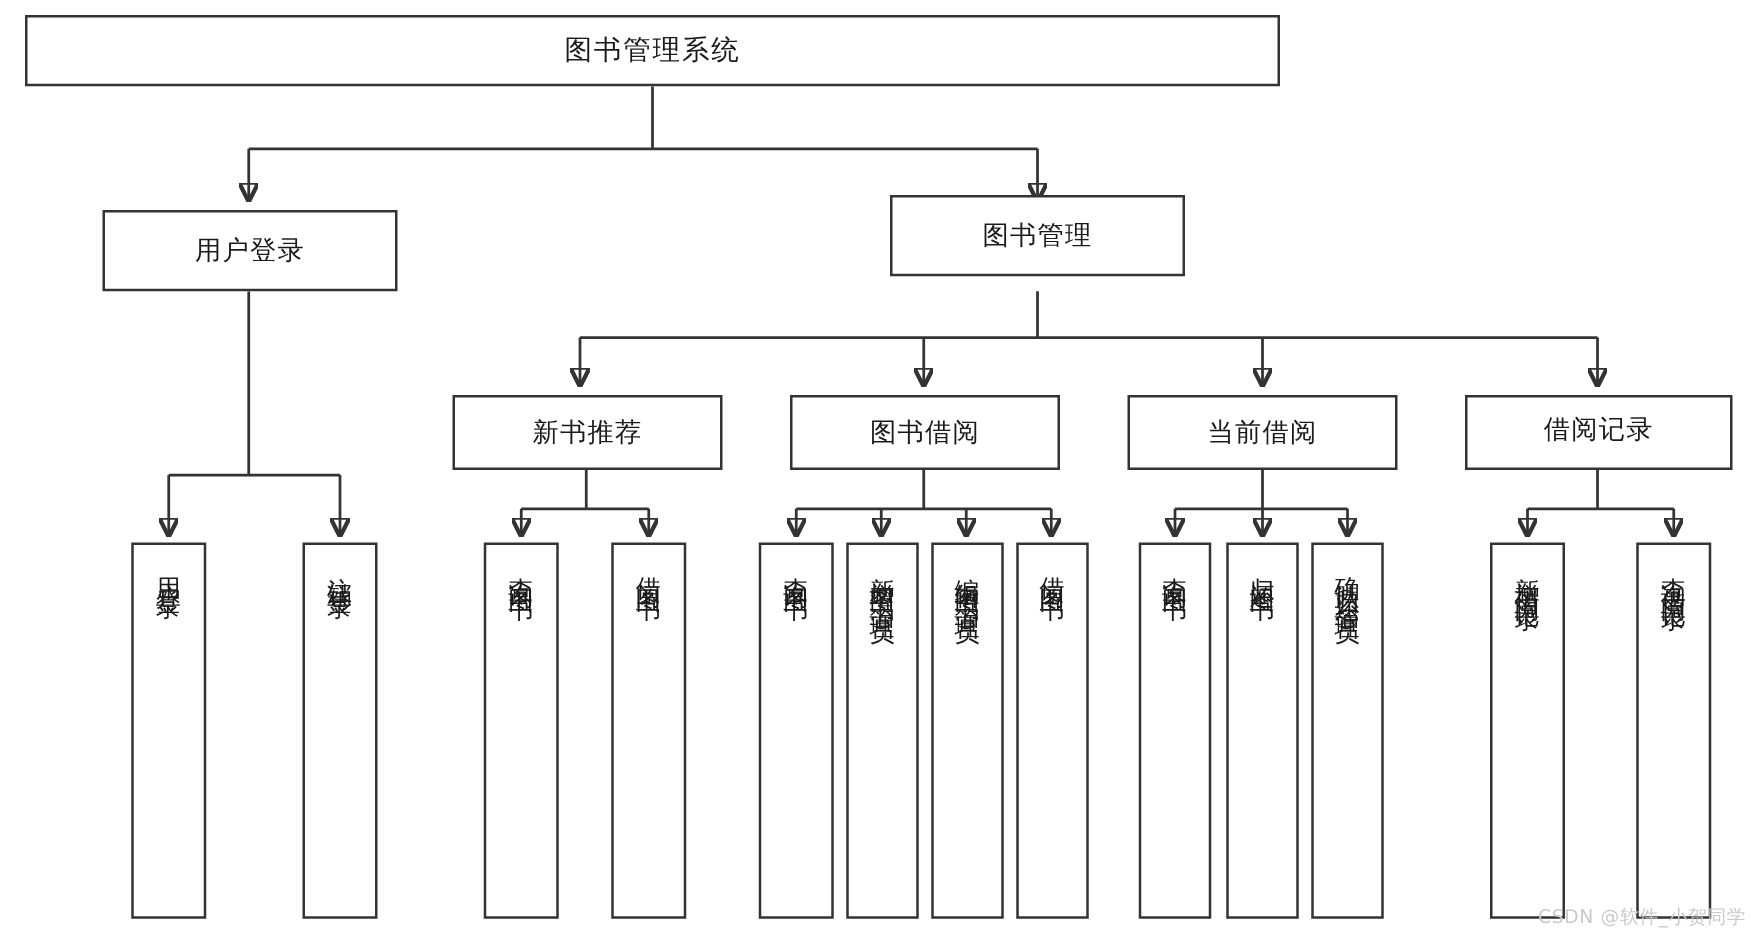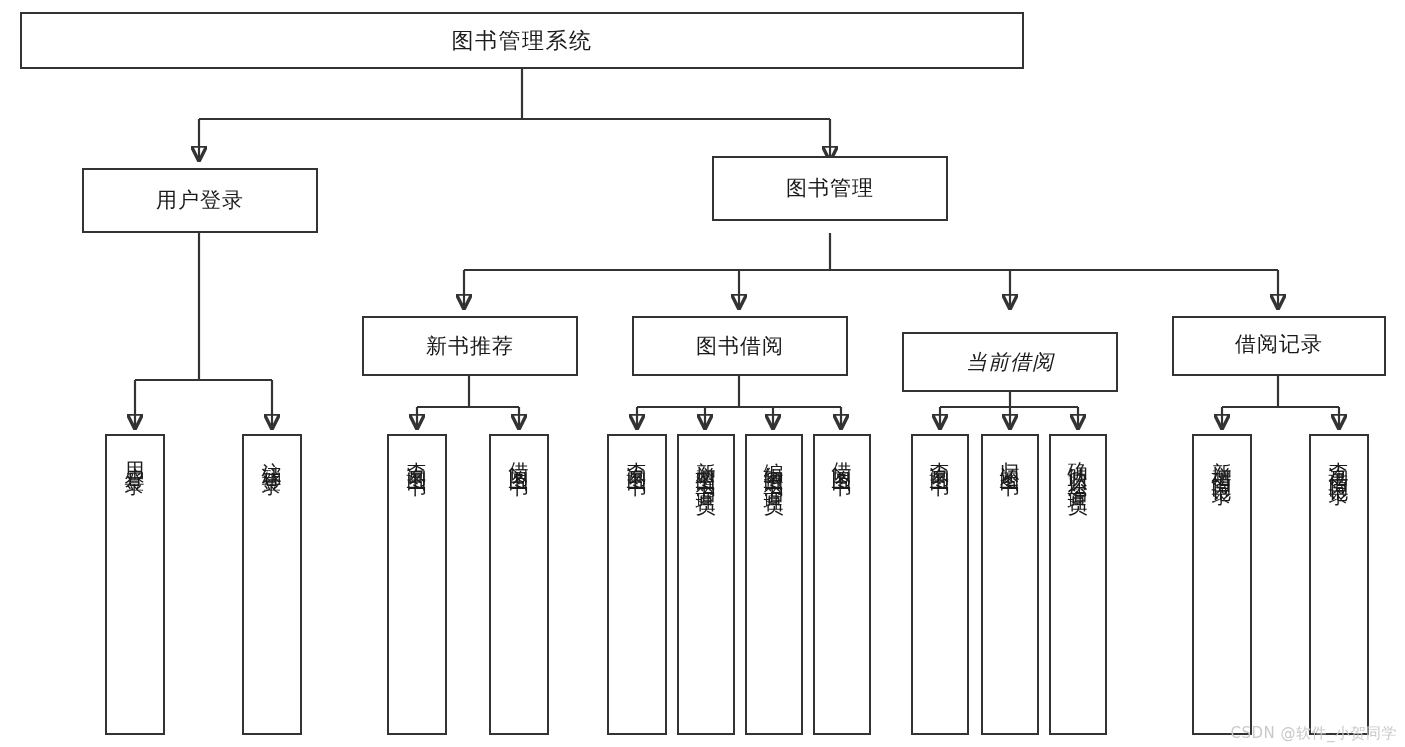--- a/index.html
+++ b/index.html
@@ -156,21 +156,21 @@
   </div>
 
   <div class="node h" style="left:362px; top:316px; width:216px; height:60px;">
     <span class="label">新书推荐</span>
   </div>
 
   <div class="node h" style="left:632px; top:316px; width:216px; height:60px;">
     <span class="label">图书借阅</span>
   </div>
 
-  <div class="node h" style="left:902px; top:332px; width:216px; height:60px;font-style:italic;">
+  <div class="node h" style="left:902px; top:316px; width:216px; height:60px;">
     <span class="label">当前借阅</span>
   </div>
 
   <div class="node h" style="left:1172px; top:316px; width:214px; height:60px;font-family:Liberation Mono, monospace;">
     <span class="label">借阅记录</span>
   </div>
 
   <div class="node v" style="left:105px; top:434px; width:60px; height:301px;">
     <span class="label">用户登录</span>
   </div>

